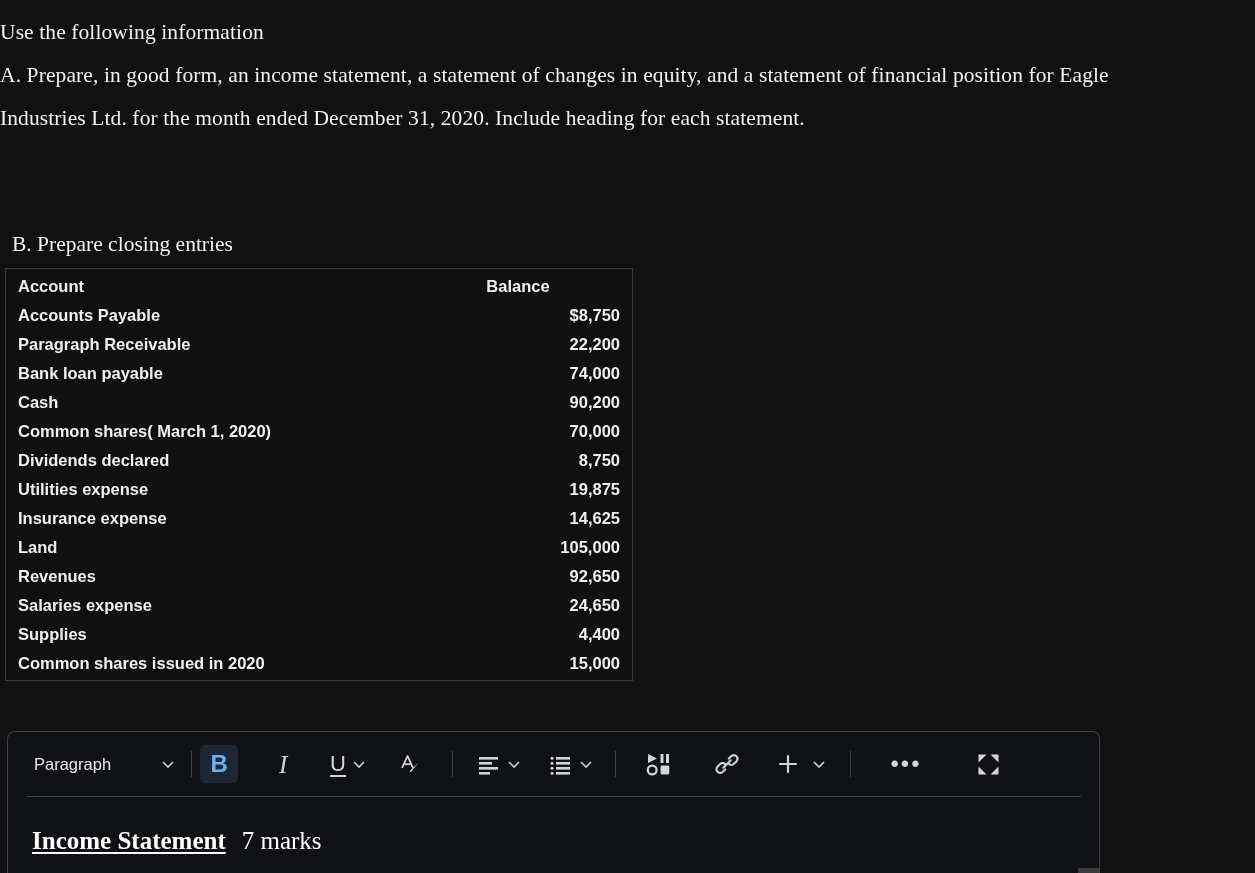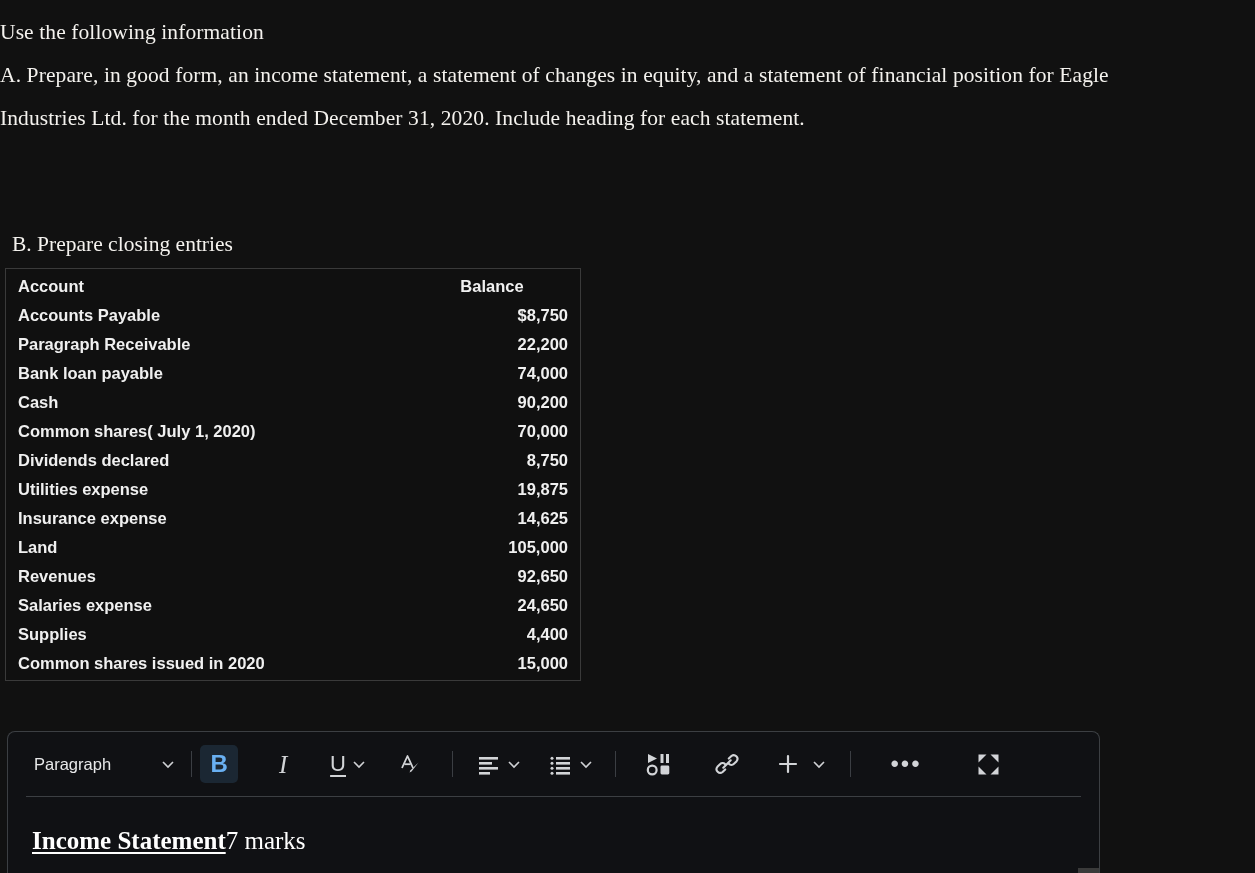--- a/index.html
+++ b/index.html
@@ -38,21 +38,21 @@
     font-size: 21.5px;
     line-height: 28px;
     color: #f4f2ee;
   }
 
   
   .balance-table {
     position: absolute;
     left: 5px;
     top: 268px;
-    width: 576px;
+    width: 628px;
     border: 1px solid #3a3a3a;
     box-sizing: border-box;
     background: #101010;
     padding: 3px 0 2px 0;
   }
   .balance-table table {
     width: 100%;
     border-collapse: collapse;
     font-family: "Liberation Sans", sans-serif;
     font-weight: bold;
@@ -191,21 +191,21 @@
     color: #ffffff;
     white-space: nowrap;
   }
   .doc-strong {
     font-weight: bold;
     text-decoration: underline;
     text-underline-offset: 3px;
   }
   .doc-rest {
     font-weight: normal;
-    margin-left: 0;
+    margin-left: 16px;
   }
 
   
   .scrollbar {
     position: absolute;
     right: 0px;
     top: 71px;
     width: 21px;
     bottom: 0;
     background: #1b1b1b;
@@ -247,21 +247,21 @@
         </tr>
         <tr>
           <td class="c-account">Bank loan payable</td>
           <td class="c-balance">74,000</td>
         </tr>
         <tr>
           <td class="c-account">Cash</td>
           <td class="c-balance">90,200</td>
         </tr>
         <tr>
-          <td class="c-account">Common shares( July 1, 2020)</td>
+          <td class="c-account">Common shares( March 1, 2020)</td>
           <td class="c-balance">70,000</td>
         </tr>
         <tr>
           <td class="c-account">Dividends declared</td>
           <td class="c-balance">8,750</td>
         </tr>
         <tr>
           <td class="c-account">Utilities expense</td>
           <td class="c-balance">19,875</td>
         </tr>

